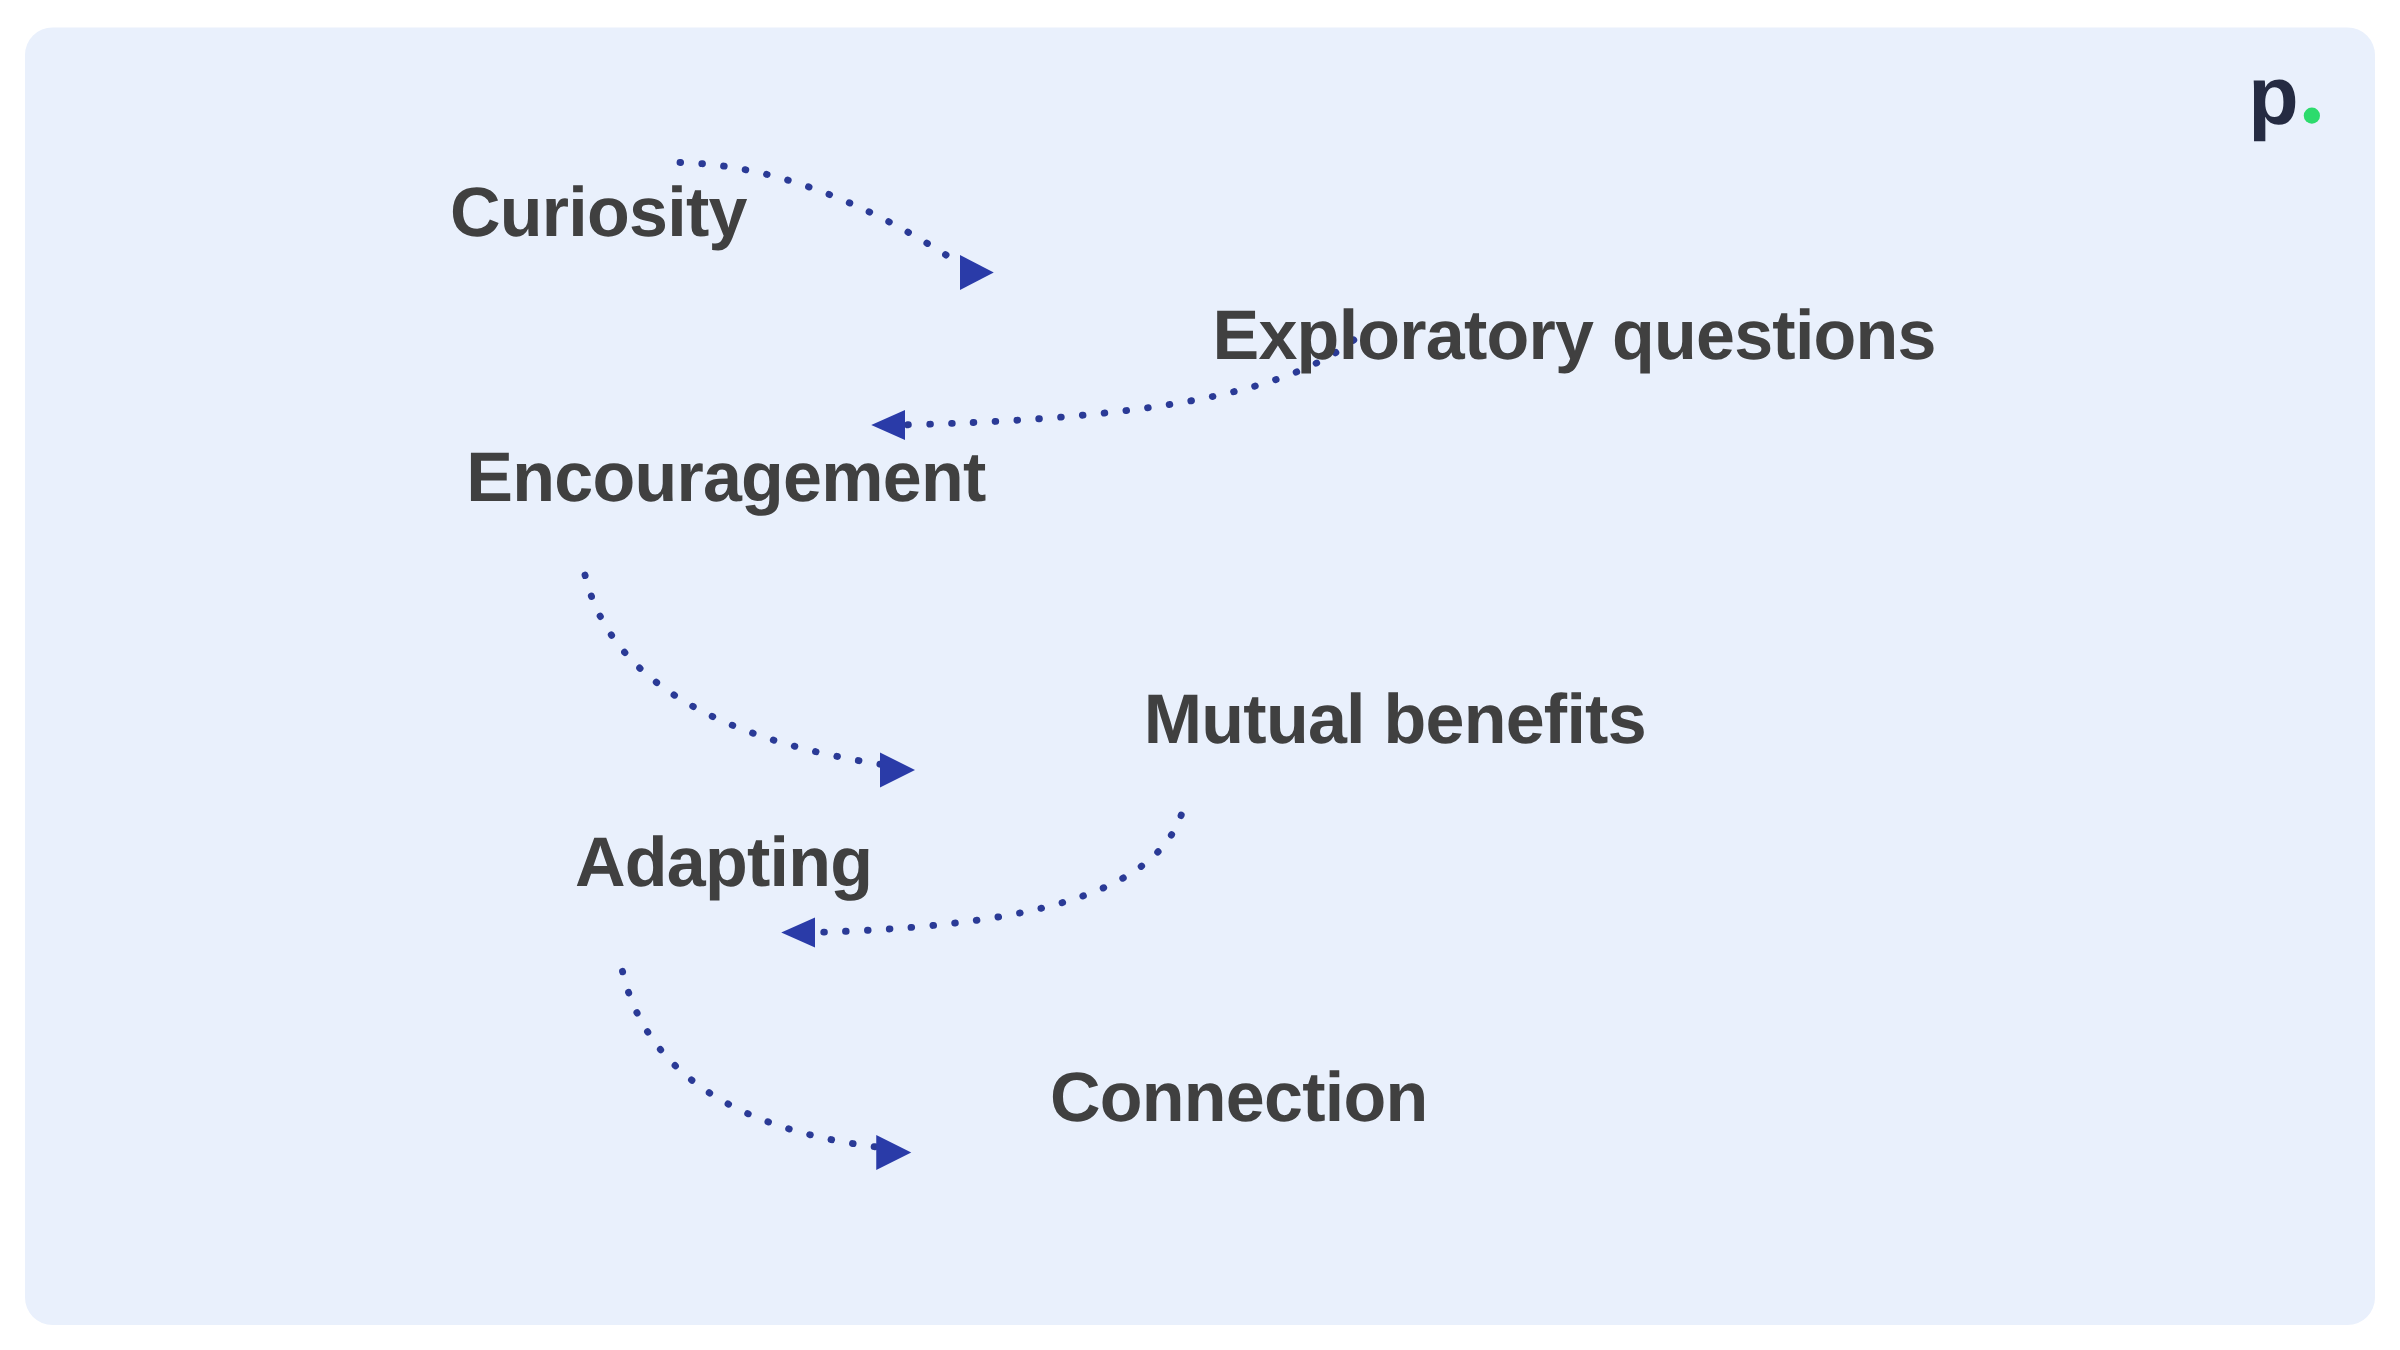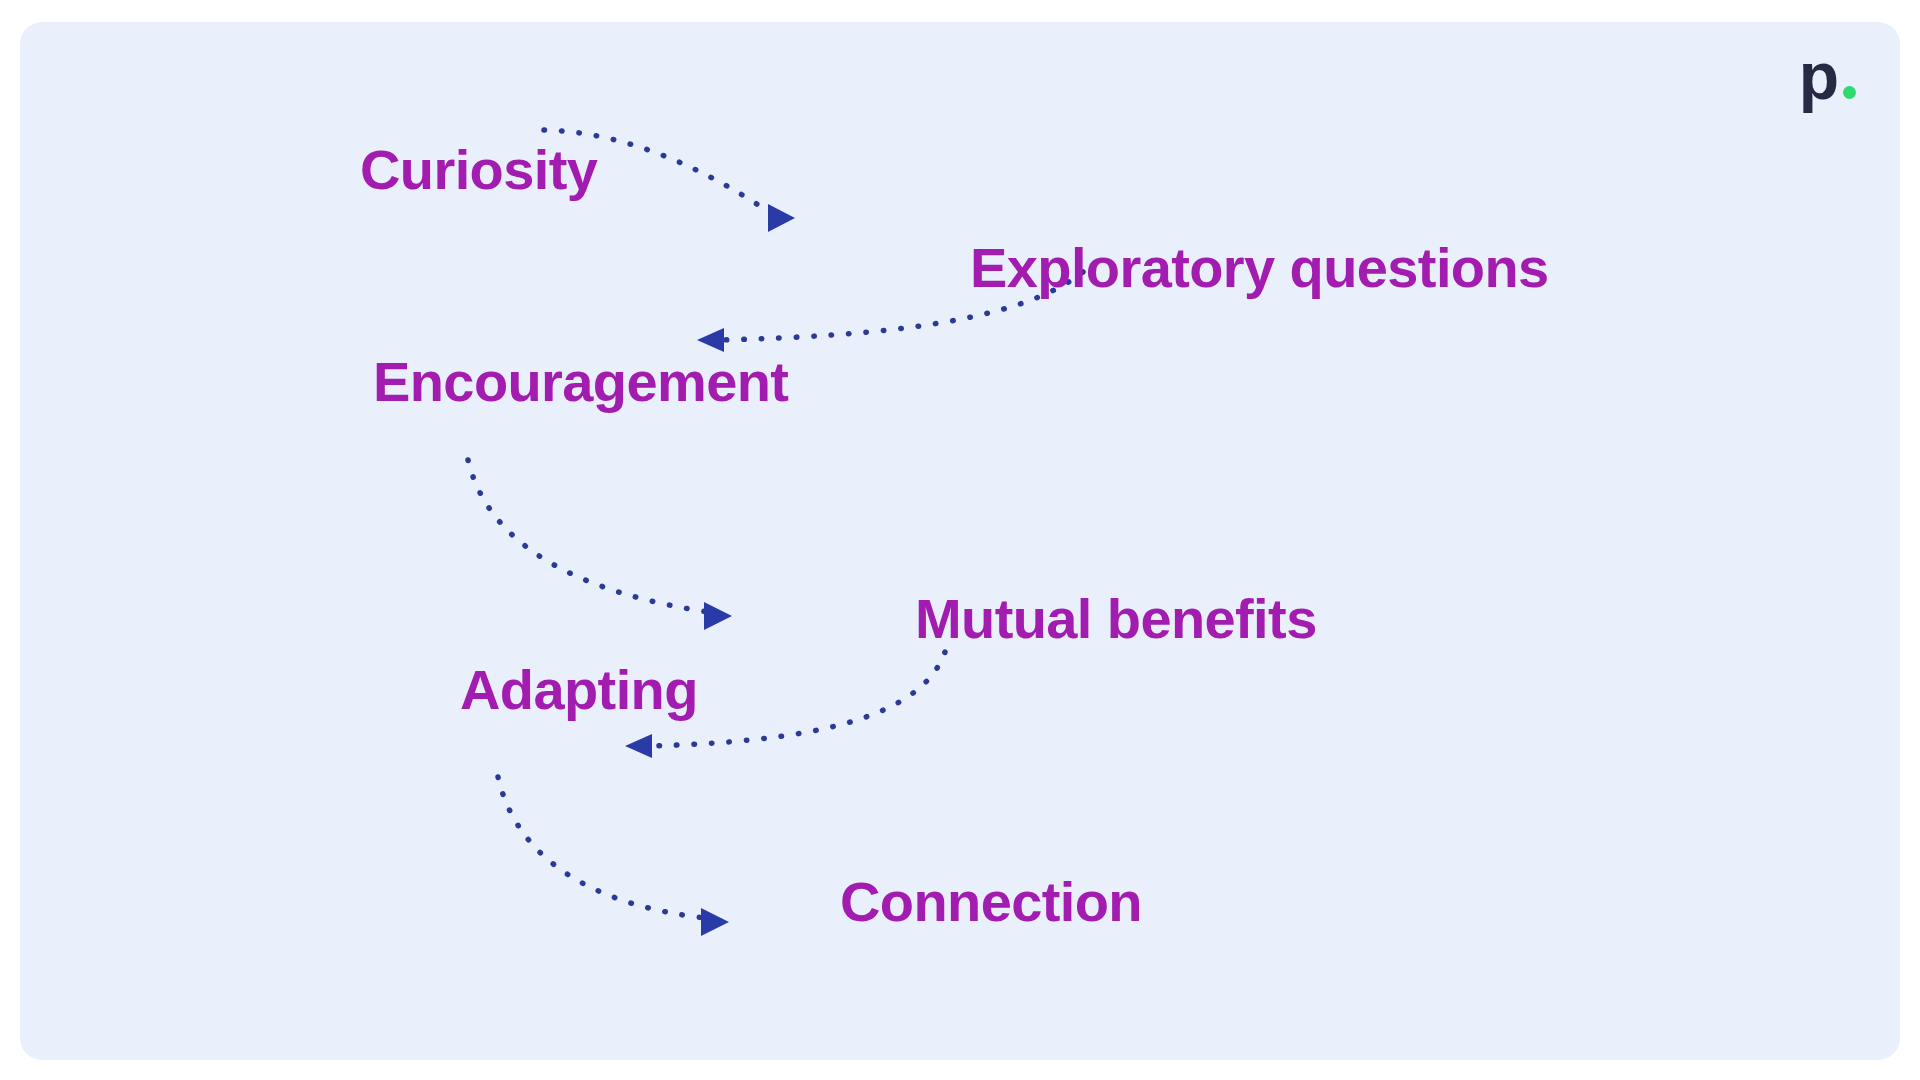--- a/index.html
+++ b/index.html
@@ -54,35 +54,35 @@
     height: 13px;
     border-radius: 50%;
     background: #2ddb6d;
     margin-left: 5px;
     margin-bottom: 6px;
   }
 
   
   .flow-term {
     position: absolute;
-    color: #a21caf;
+    color: #404040;
     font-family: "Liberation Sans", sans-serif;
     font-weight: 700;
     font-size: 56px;
     letter-spacing: -0.6px;
     white-space: nowrap;
     line-height: 1;
   }
 
   .term-curiosity            { left: 340px;  top: 120px; }
   .term-exploratory-questions{ left: 950px;  top: 218px; }
   .term-encouragement        { left: 305px;  top: 332px; margin-left: 48px; }
-  .term-mutual-benefits      { left: 895px;  top: 525px; margin-top: 44px; }
+  .term-mutual-benefits      { left: 895px;  top: 525px; }
   .term-adapting             { left: 440px;  top: 640px; }
-  .term-connection           { left: 820px;  top: 852px; }
+  .term-connection           { left: 820px;  top: 828px; }
 
   
   .connectors {
     position: absolute;
     left: 0;
     top: 0;
     width: 1880px;
     height: 1038px;
     pointer-events: none;
   }

